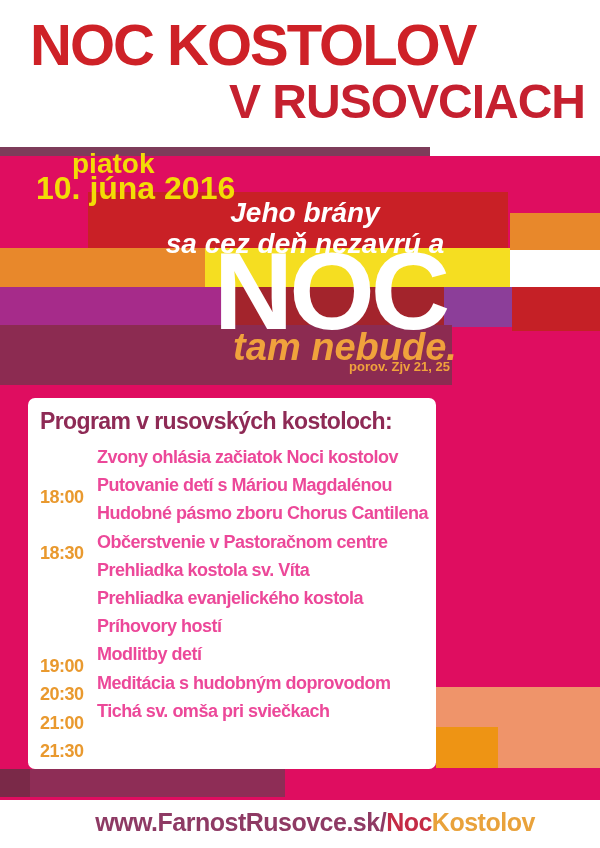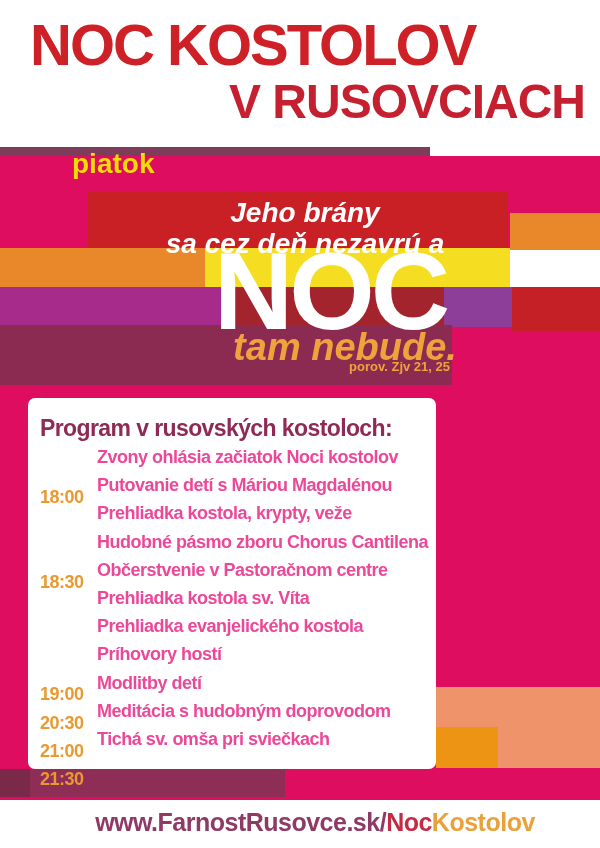--- a/index.html
+++ b/index.html
@@ -37,21 +37,21 @@
   .date  {left:36px;top:172px;font-size:32px;font-weight:700;color:#F2DC06;line-height:1;}
   .verse {left:145px;top:197px;width:320px;text-align:center;color:#ffffff;
           font-style:italic;font-weight:700;font-size:28px;line-height:31px;white-space:nowrap;}
   .noc   {left:160px;top:236px;width:340px;text-align:center;color:#ffffff;
           font-size:110px;font-weight:700;letter-spacing:-4px;line-height:1;}
   .tam   {left:200px;top:328px;width:290px;text-align:center;color:#F0A23C;
           font-style:italic;font-weight:700;font-size:38px;line-height:1;}
   .porov {left:250px;top:360px;width:200px;text-align:right;color:#F0A23C;
           font-weight:700;font-size:13px;line-height:1;}
   
-  .prog-heading{left:12px;top:17px;position:absolute;color:#8E2A55;font-weight:700;
+  .prog-heading{left:12px;top:10px;position:absolute;color:#8E2A55;font-weight:700;
                 font-size:23px;letter-spacing:-0.6px;white-space:nowrap;}
   .prog-list{position:absolute;left:12px;top:49px;width:396px;}
   .prog-row{display:flex;height:28.2px;align-items:flex-start;}
   .prog-time{width:57px;flex:0 0 57px;color:#E9992E;font-weight:700;font-size:18px;
              letter-spacing:-0.5px;white-space:nowrap;margin-top:40px;}
   .prog-text{color:#ec4899;font-weight:700;font-size:18px;letter-spacing:-0.5px;white-space:nowrap;}
   
   .footer-url{left:0;top:808px;width:600px;text-align:center;font-size:25px;font-weight:700;
               letter-spacing:-0.5px;white-space:nowrap;padding-left:15px;}
   .url-plum{color:#8E3A64;}
@@ -77,43 +77,40 @@
   <div class="abs block-darkred"></div>
   <div class="abs block-violet"></div>
   <div class="abs block-red-r"></div>
   <div class="abs band-plum"></div>
   <div class="abs block-salmon"></div>
   <div class="abs block-orange-b"></div>
   <div class="abs band-plum-b"></div>
   <div class="abs band-plum-b2"></div>
 
   <div class="abs piatok">piatok</div>
+  <div class="abs date">10. júna 2016</div>
 
   <div class="abs verse">
     <div>Jeho brány</div>
     <div>sa cez deň nezavrú a</div>
   </div>
   <div class="abs noc">NOC</div>
   <div class="abs tam">tam nebude.</div>
   <div class="abs porov">porov. Zjv 21, 25</div>
 
   <div class="abs program-box">
     <div class="prog-heading">Program v rusovských kostoloch:</div>
     <div class="prog-list">
       <div class="prog-row">
         <span class="prog-time">18:00</span>
         <span class="prog-text">Zvony ohlásia začiatok Noci kostolov</span>
       </div>
       <div class="prog-row">
         <span class="prog-time"></span>
         <span class="prog-text">Putovanie detí s Máriou Magdalénou</span>
-      </div>
-      <div class="prog-row">
-        <span class="prog-time"></span>
-        <span class="prog-text">Prehliadka kostola, krypty, veže</span>
       </div>
       <div class="prog-row">
         <span class="prog-time">18:30</span>
         <span class="prog-text">Hudobné pásmo zboru Chorus Cantilena</span>
       </div>
       <div class="prog-row">
         <span class="prog-time"></span>
         <span class="prog-text">Občerstvenie v Pastoračnom centre</span>
       </div>
       <div class="prog-row">

